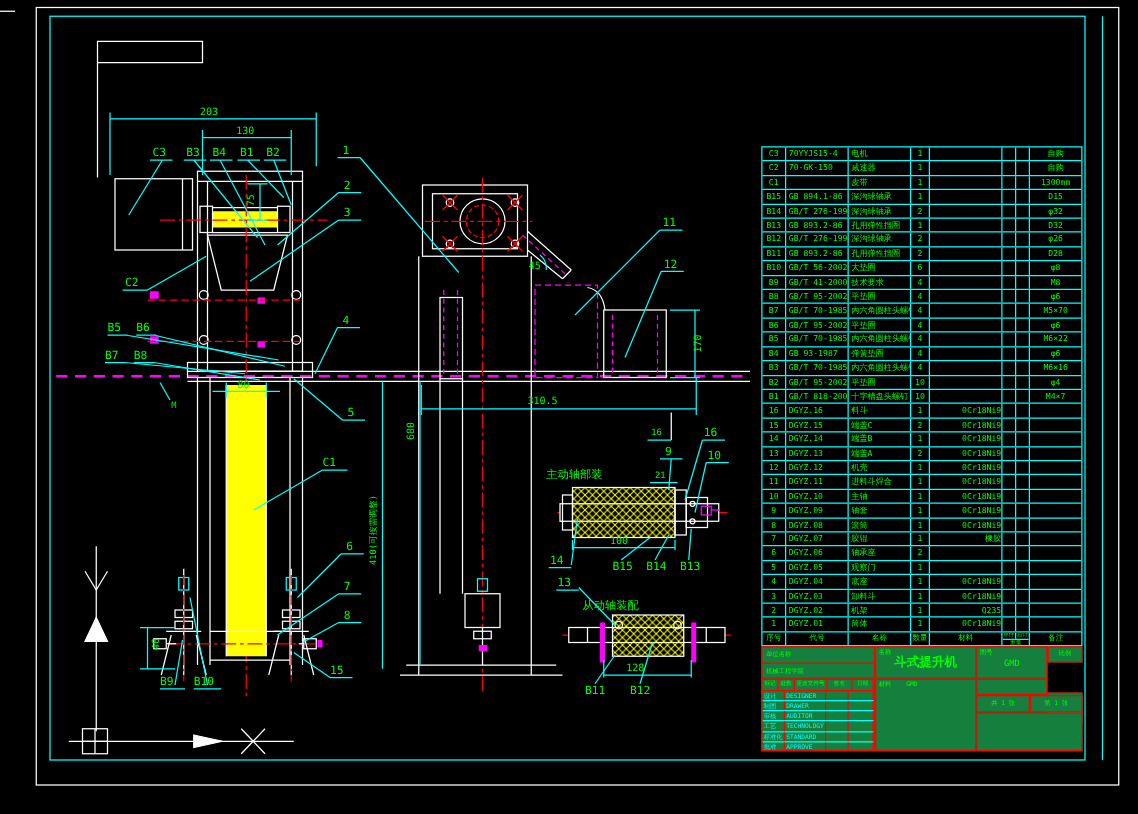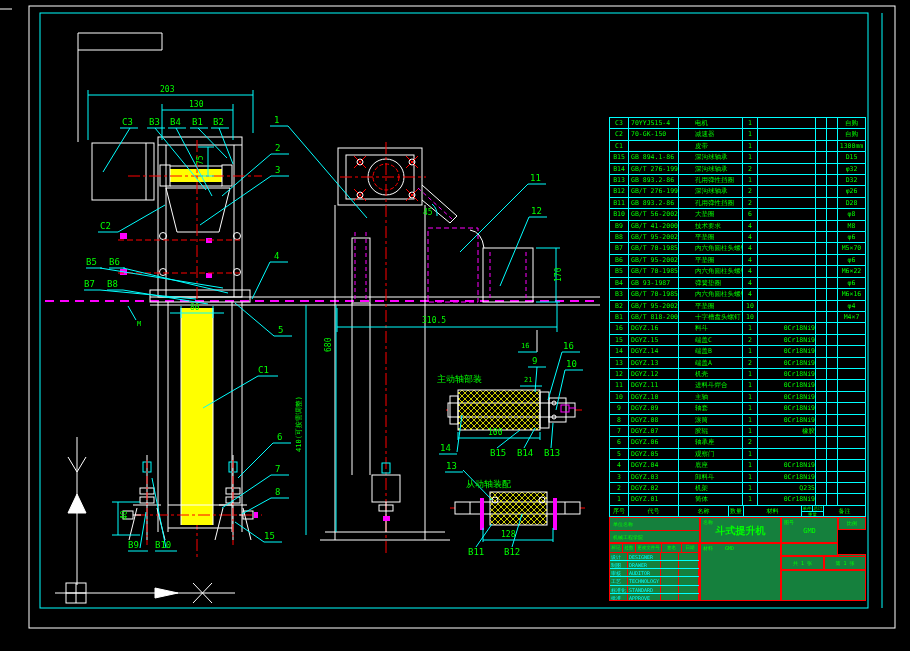--- a/index.html
+++ b/index.html
@@ -13,21 +13,21 @@
          font-size:8px;line-height:12.5px;white-space:nowrap;}
   #notes .nt{margin-left:7px;}
   
   #parts{position:absolute;left:609px;top:117px;width:257px;border:1px solid #00ffff;
          box-sizing:border-box;background:#000;}
   .prow{display:flex;height:11.41px;border-bottom:1px solid #00ffff;box-sizing:border-box;}
   .prow:last-child{border-bottom:none;}
   .pc{border-right:1px solid #00ffff;box-sizing:border-box;color:#00ff00;font-size:6.5px;
       line-height:10.5px;overflow:hidden;white-space:nowrap;padding-left:2px;}
   .pc:last-child{border-right:none;}
-  .pc0{width:19px;text-align:center;padding-left:0;} .pc1{width:50px;} .pc2{width:50px;margin-left:14px;}
+  .pc0{width:19px;text-align:center;padding-left:0;} .pc1{width:50px;} .pc2{width:50px;}
   .pc3{width:15px;text-align:center;padding-left:0;} .pc4{width:58px;text-align:right;padding-left:0;}
   .pc5{width:11px;} .pc6{width:11px;} .pc7{flex:1;text-align:center;padding-left:0;}
   #phead{position:absolute;left:609px;top:505px;width:257px;height:12px;border:1px solid #00ffff;
          box-sizing:border-box;display:flex;background:#000;color:#00ff00;}
   .hc{border-right:1px solid #00ffff;box-sizing:border-box;font-size:6px;line-height:10px;
       text-align:center;overflow:hidden;white-space:nowrap;}
   .hw{width:22px;display:flex;flex-direction:column;font-size:4.5px;line-height:5px;}
   .hwtop{display:flex;height:5px;border-bottom:1px solid #00ffff;}
   .hwtop div{width:50%;overflow:hidden;} .hwtop div:first-child{border-right:1px solid #00ffff;}
   

